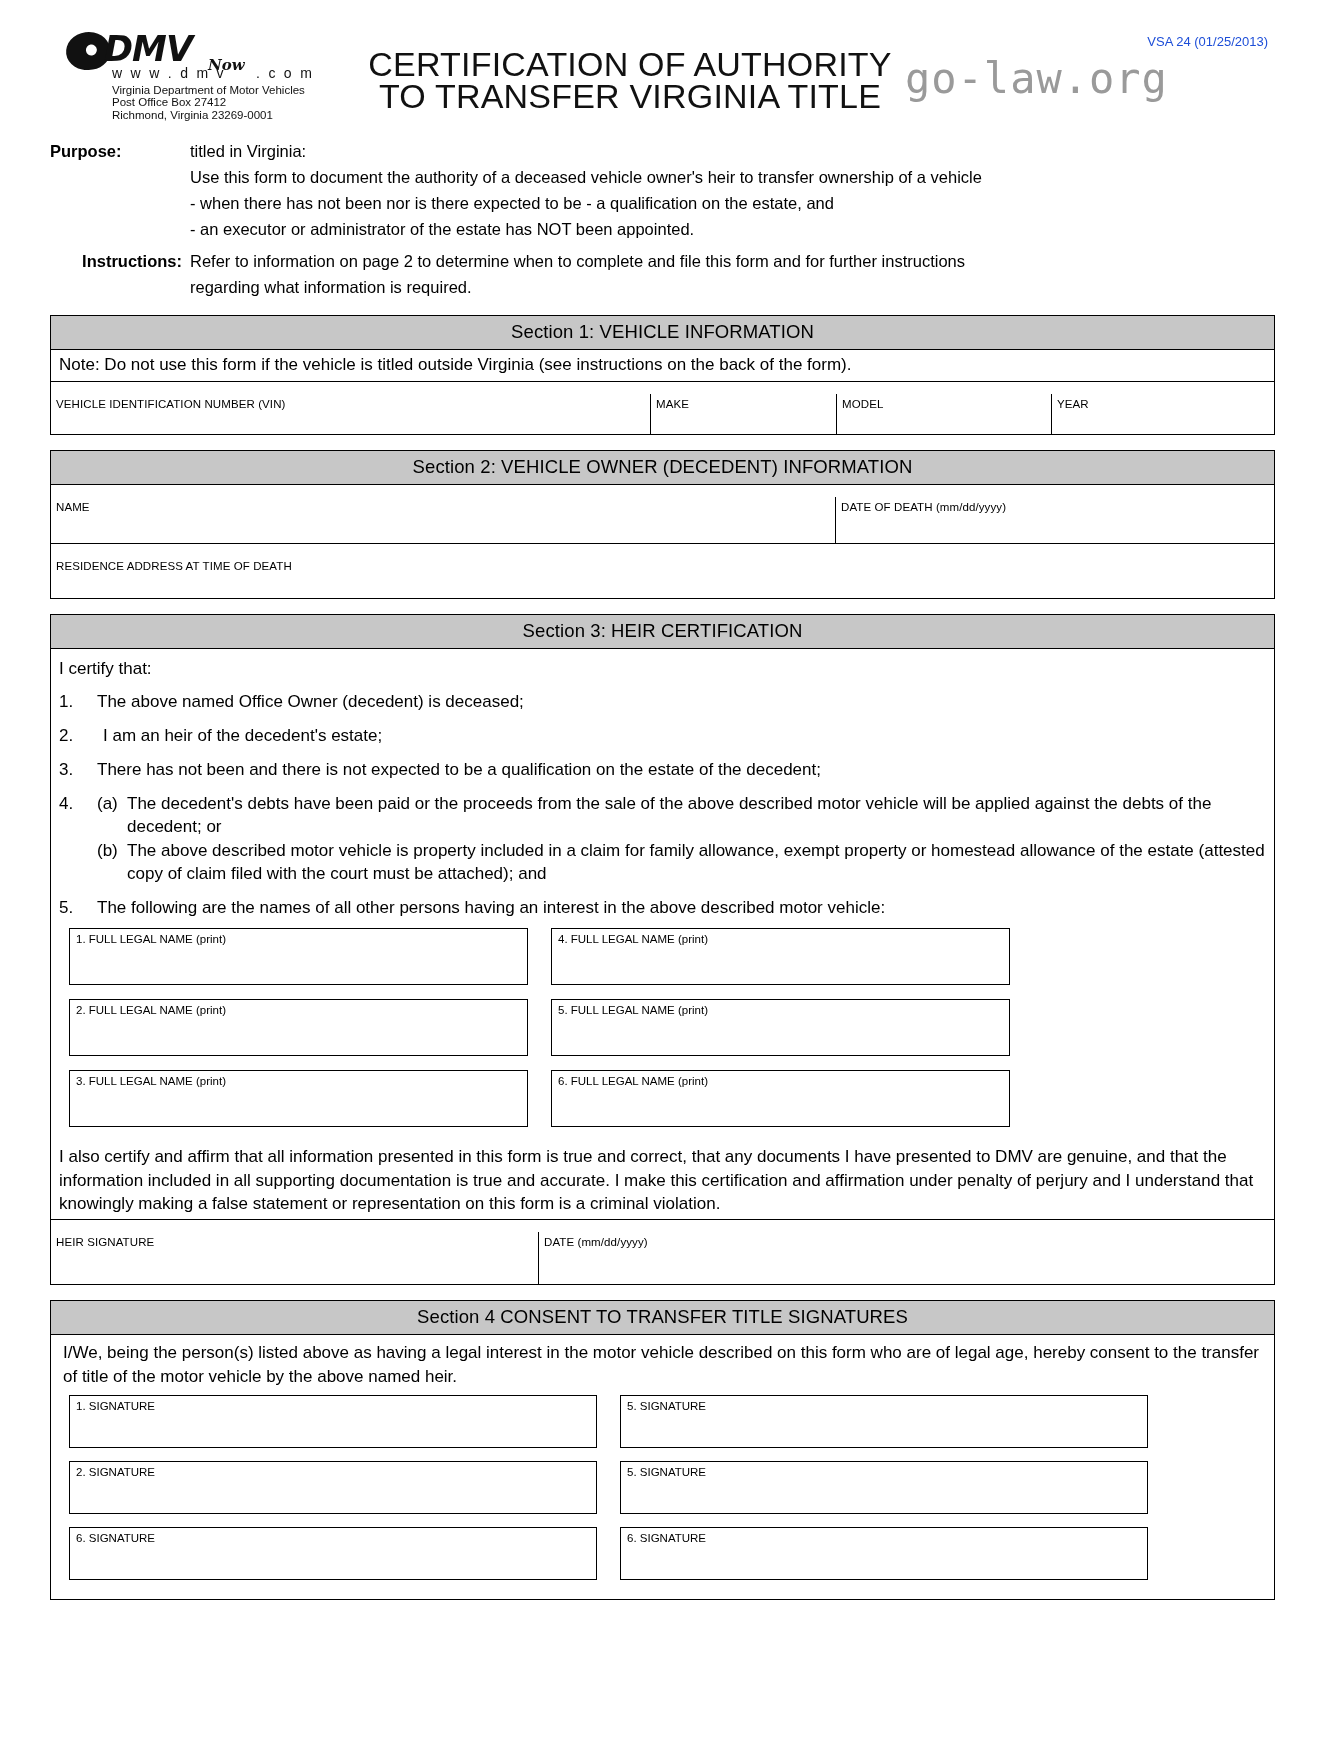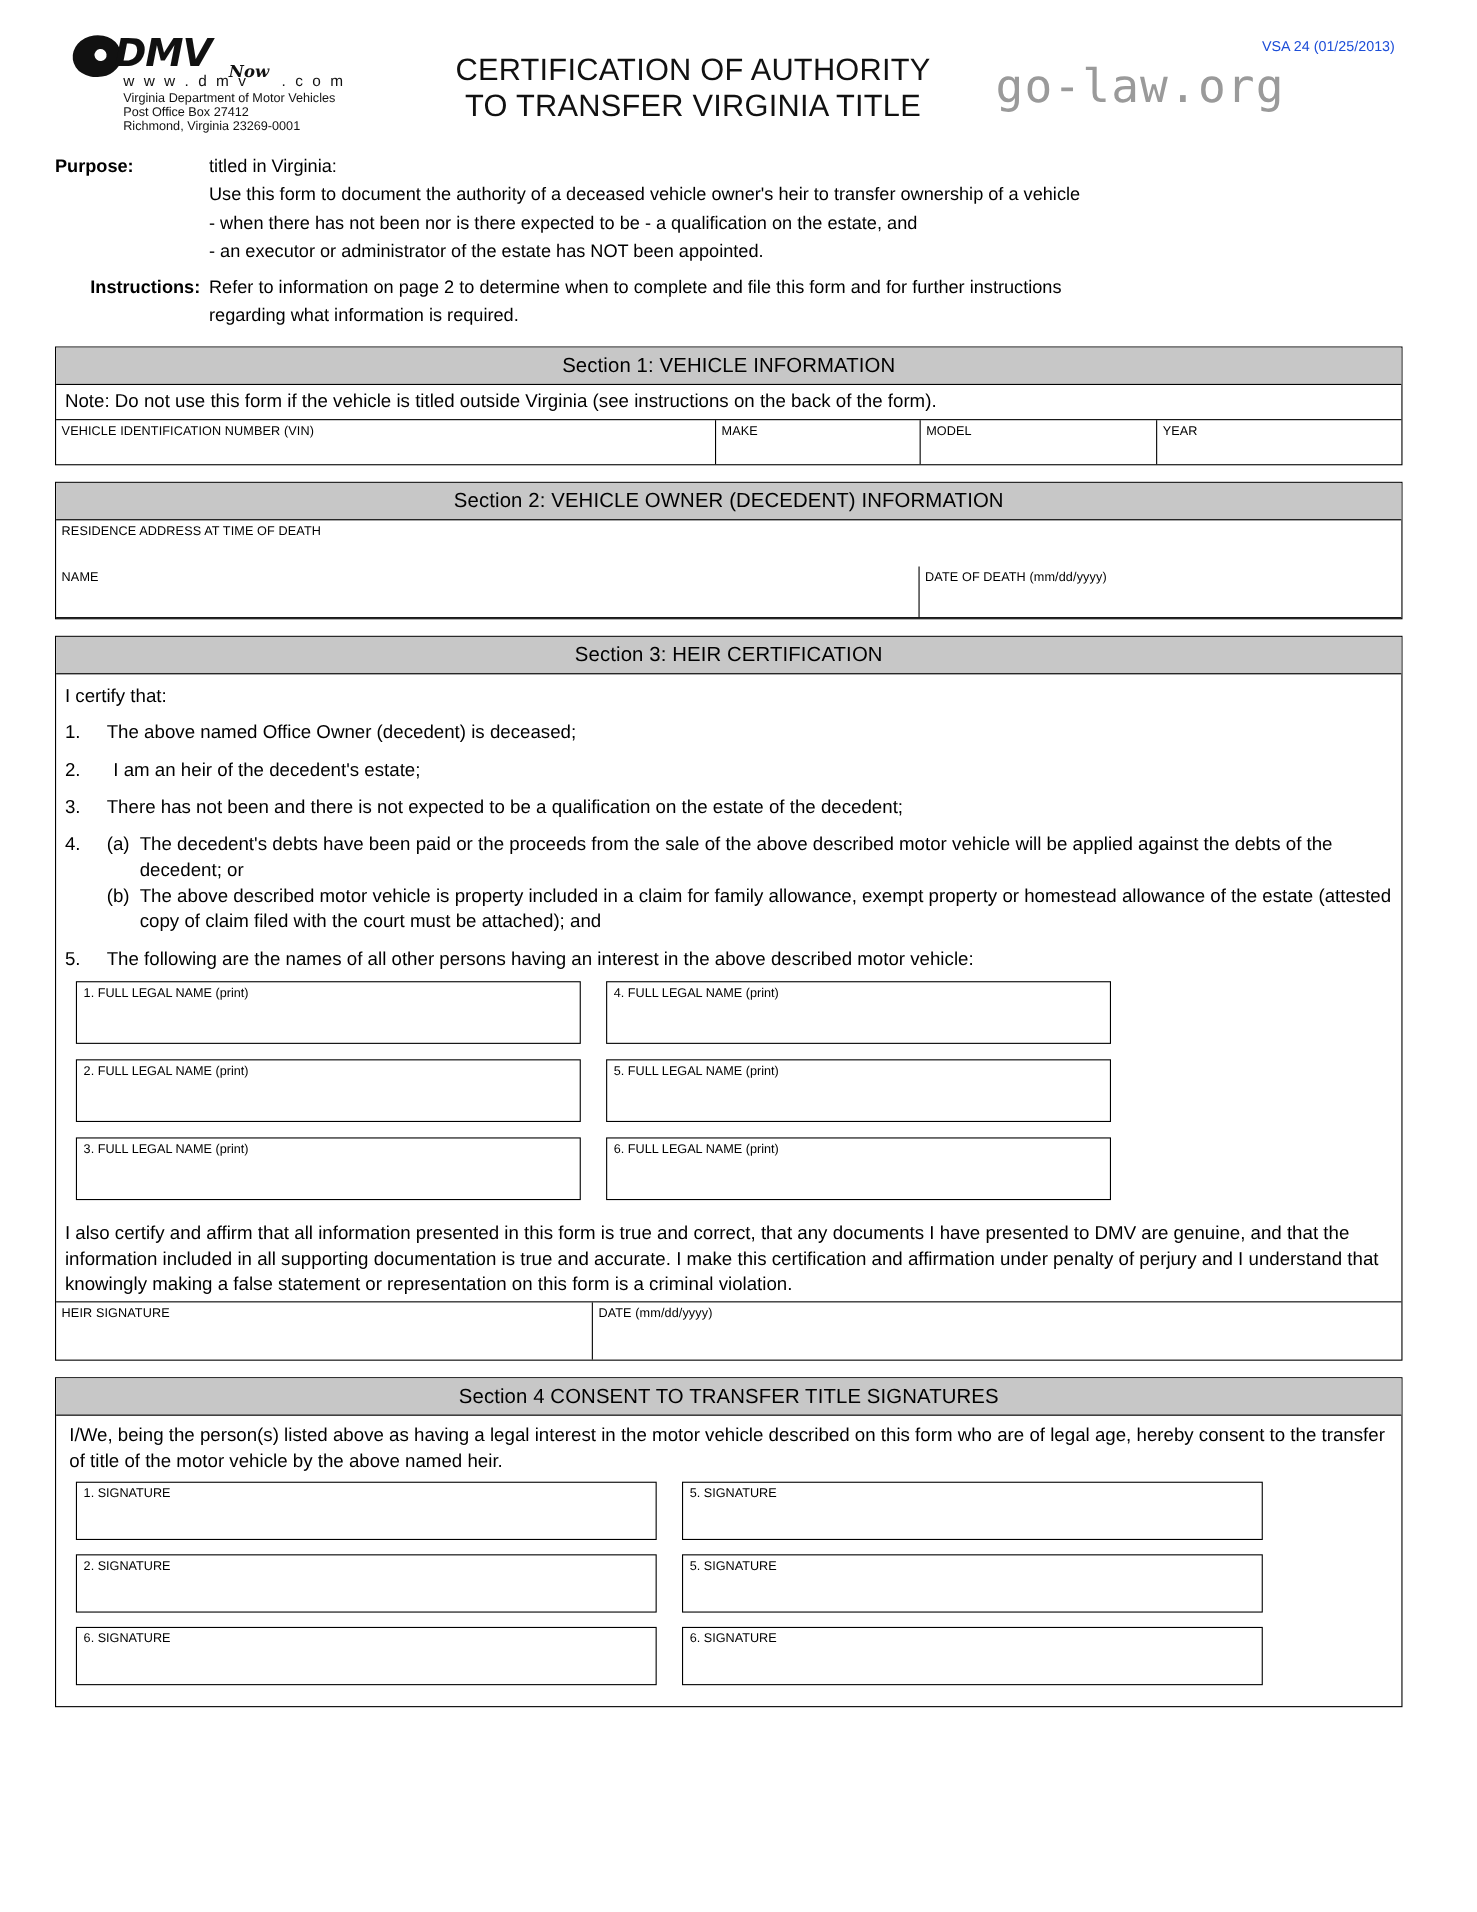--- a/index.html
+++ b/index.html
@@ -106,21 +106,21 @@
     font-size: 11.5px;
     line-height: 12.4px;
     color: #111;
   }
   .form-title {
     position: absolute;
     left: 300px;
     top: 26px;
     width: 560px;
     text-align: center;
-    font-size: 28px;
+    font-size: 34px;
     line-height: 32px;
     letter-spacing: 0.2px;
     color: #111;
   }
   .watermark {
     position: absolute;
     left: 855px;
     top: 32px;
     font-family: "DejaVu Sans Mono", monospace;
     font-size: 42px;
@@ -184,20 +184,21 @@
     border-bottom: 1.2px solid #000;
   }
   .fields-row {
     display: flex;
   }
   .fld {
     position: relative;
     border-right: 1.2px solid #000;
     box-sizing: border-box;
     min-height: 40px;
+    margin-top: 12px;
   }
   .fld:last-child { border-right: none; }
   .fld .cap {
     font-size: 11.5px;
     line-height: 14px;
     padding: 3px 0 0 5px;
     letter-spacing: 0.1px;
     display: block;
   }
   .row-div { border-bottom: 1.2px solid #000; }
@@ -371,31 +372,31 @@
           <span class="cap">MODEL</span>
         </div>
         <div class="fld s1-year">
           <span class="cap">YEAR</span>
         </div>
       </div>
     </div>
 
     <div class="section">
       <div class="sec-head">Section 2: VEHICLE OWNER (DECEDENT) INFORMATION</div>
+      <div class="fields-row row-div">
+        <div class="fld s2-name" style="min-height:46px;">
+          <span class="cap">NAME</span>
+        </div>
+        <div class="fld s2-dod" style="min-height:46px;">
+          <span class="cap">DATE OF DEATH (mm/dd/yyyy)</span>
+        </div>
+      </div>
       <div class="fields-row">
         <div class="fld s2-addr">
           <span class="cap">RESIDENCE ADDRESS AT TIME OF DEATH</span>
-        </div>
-      </div>
-      <div class="fields-row row-div">
-        <div class="fld s2-name" style="min-height:46px;">
-          <span class="cap">NAME</span>
-        </div>
-        <div class="fld s2-dod" style="min-height:46px;">
-          <span class="cap">DATE OF DEATH (mm/dd/yyyy)</span>
         </div>
       </div>
     </div>
 
     <div class="section">
       <div class="sec-head">Section  3: HEIR CERTIFICATION</div>
 
       <div class="s3-body">
         <div class="certify-lead">I certify that:</div>
 

